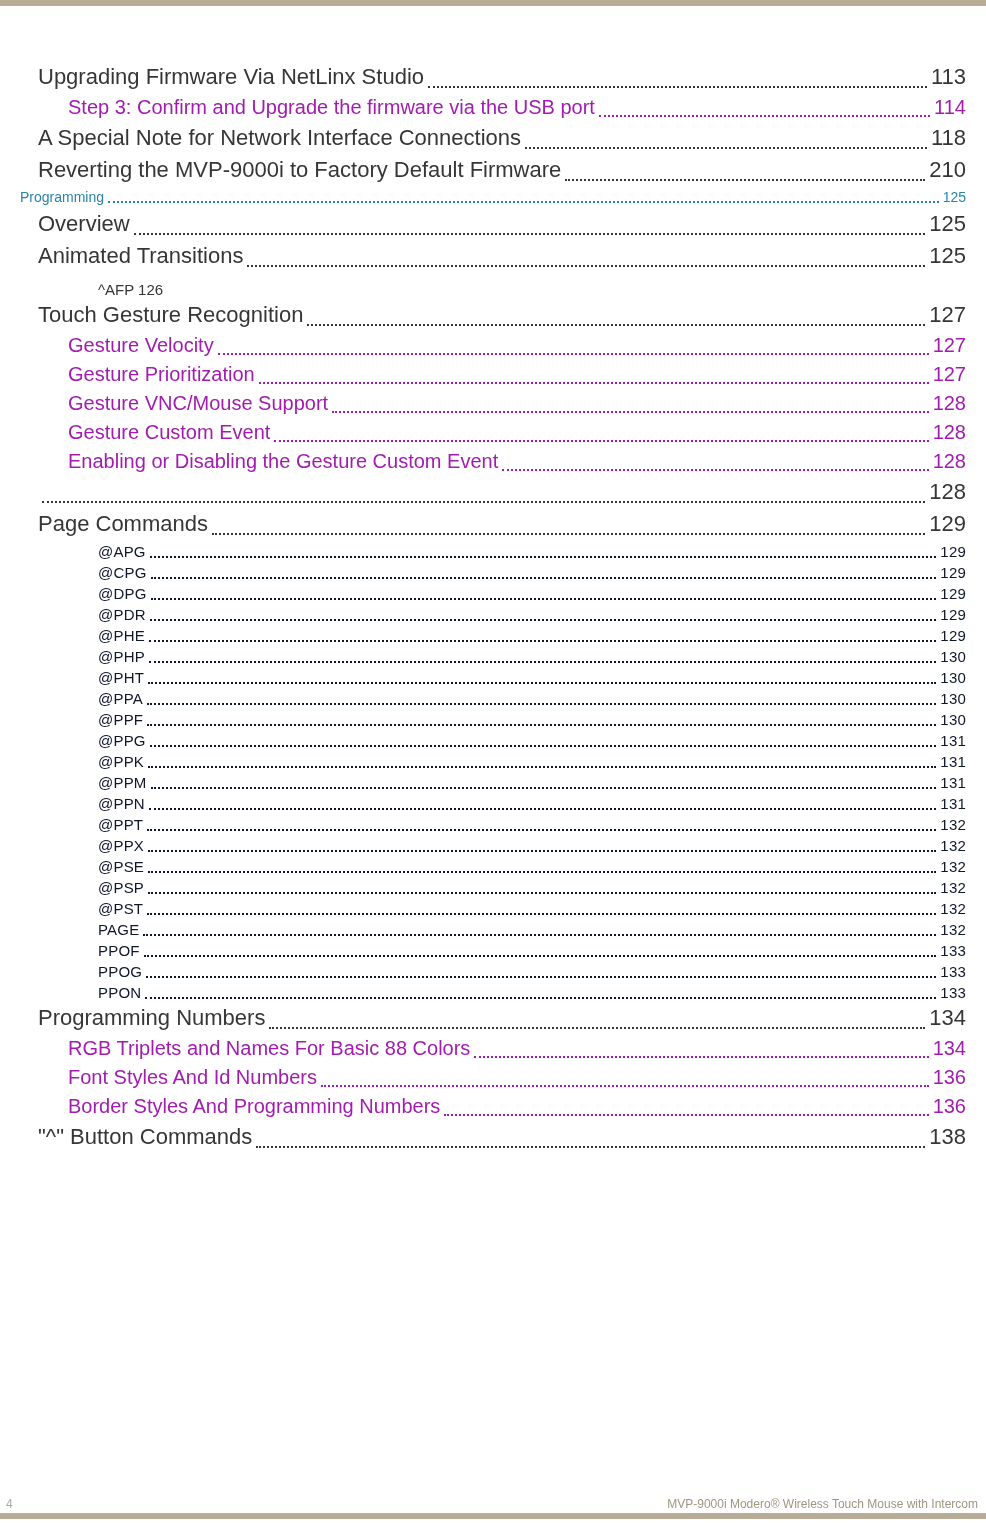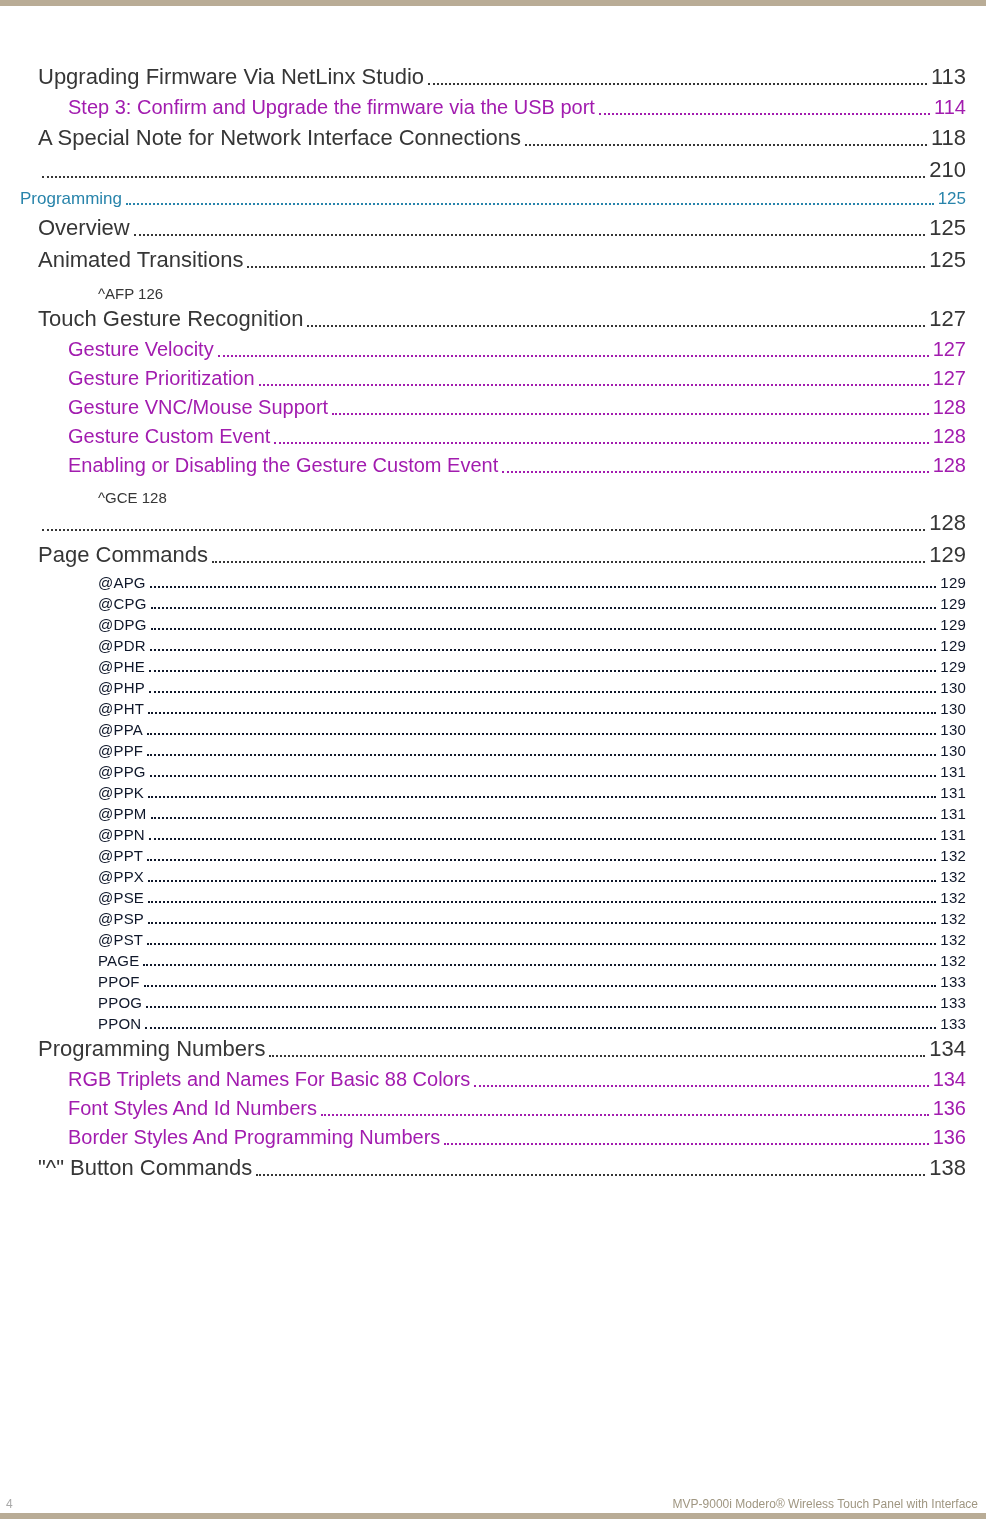--- a/index.html
+++ b/index.html
@@ -23,37 +23,37 @@
     background: #b9ac96;
   }
   .content {
     position: absolute;
     top: 60px;
     left: 20px;
     right: 20px;
   }
   .row {
     display: flex;
-    align-items: flex-start;
+    align-items: flex-end;
     white-space: nowrap;
     overflow: hidden;
   }
   .dots {
     flex: 1;
     border-bottom: 2px dotted currentColor;
     margin: 0 4px;
     height: 0.95em;
     min-width: 8px;
     position: relative;
     top: -2px;
   }
 
   
   .lvl-chapter {
-    font-size: 17px;
+    font-size: 14px;
     color: #2884ab;
     margin-top: 4px;
     margin-bottom: 6px;
     padding-left: 0;
   }
   .lvl-h1 {
     font-size: 22px;
     color: #363636;
     margin-top: 4px;
     margin-bottom: 6px;
@@ -132,20 +132,21 @@
         <span>Step 3: Confirm and Upgrade the firmware via the USB port</span>
         <span class="dots"></span>
         <span> 114</span>
       </div>
       <div class="row lvl-h1">
         <span>A Special Note for Network Interface Connections</span>
         <span class="dots"></span>
         <span> 118</span>
       </div>
       <div class="row lvl-h1">
+        <span>Reverting the MVP-9000i to Factory Default Firmware</span>
         <span class="dots"></span>
         <span> 210</span>
       </div>
       <div class="row lvl-chapter">
         <span>Programming</span>
         <span class="dots"></span>
         <span> 125</span>
       </div>
       <div class="row lvl-h1">
         <span>Overview</span>
@@ -183,23 +184,20 @@
       <div class="row lvl-h2">
         <span>Gesture Custom Event</span>
         <span class="dots"></span>
         <span> 128</span>
       </div>
       <div class="row lvl-h2">
         <span>Enabling or Disabling the Gesture Custom Event</span>
         <span class="dots"></span>
         <span> 128</span>
       </div>
-      <div class="row lvl-h3-noleader">
-        <span>^GCE 128</span>
-      </div>
       <div class="row lvl-blank">
         <span></span>
         <span class="dots"></span>
         <span> 128</span>
       </div>
       <div class="row lvl-h1">
         <span>Page Commands</span>
         <span class="dots"></span>
         <span> 129</span>
       </div>
@@ -335,16 +333,16 @@
       </div>
       <div class="row lvl-h1">
         <span>"^" Button Commands</span>
         <span class="dots"></span>
         <span> 138</span>
       </div>
     </div>
 
   <div class="footer">
     <span class="page-no">4</span>
-    <span class="doc-title">MVP-9000i Modero® Wireless Touch Panel with Interface</span>
+    <span class="doc-title">MVP-9000i Modero® Wireless Touch Mouse with Intercom</span>
     <div class="foot-bar"></div>
   </div>
 </div>
 
 </body></html>

